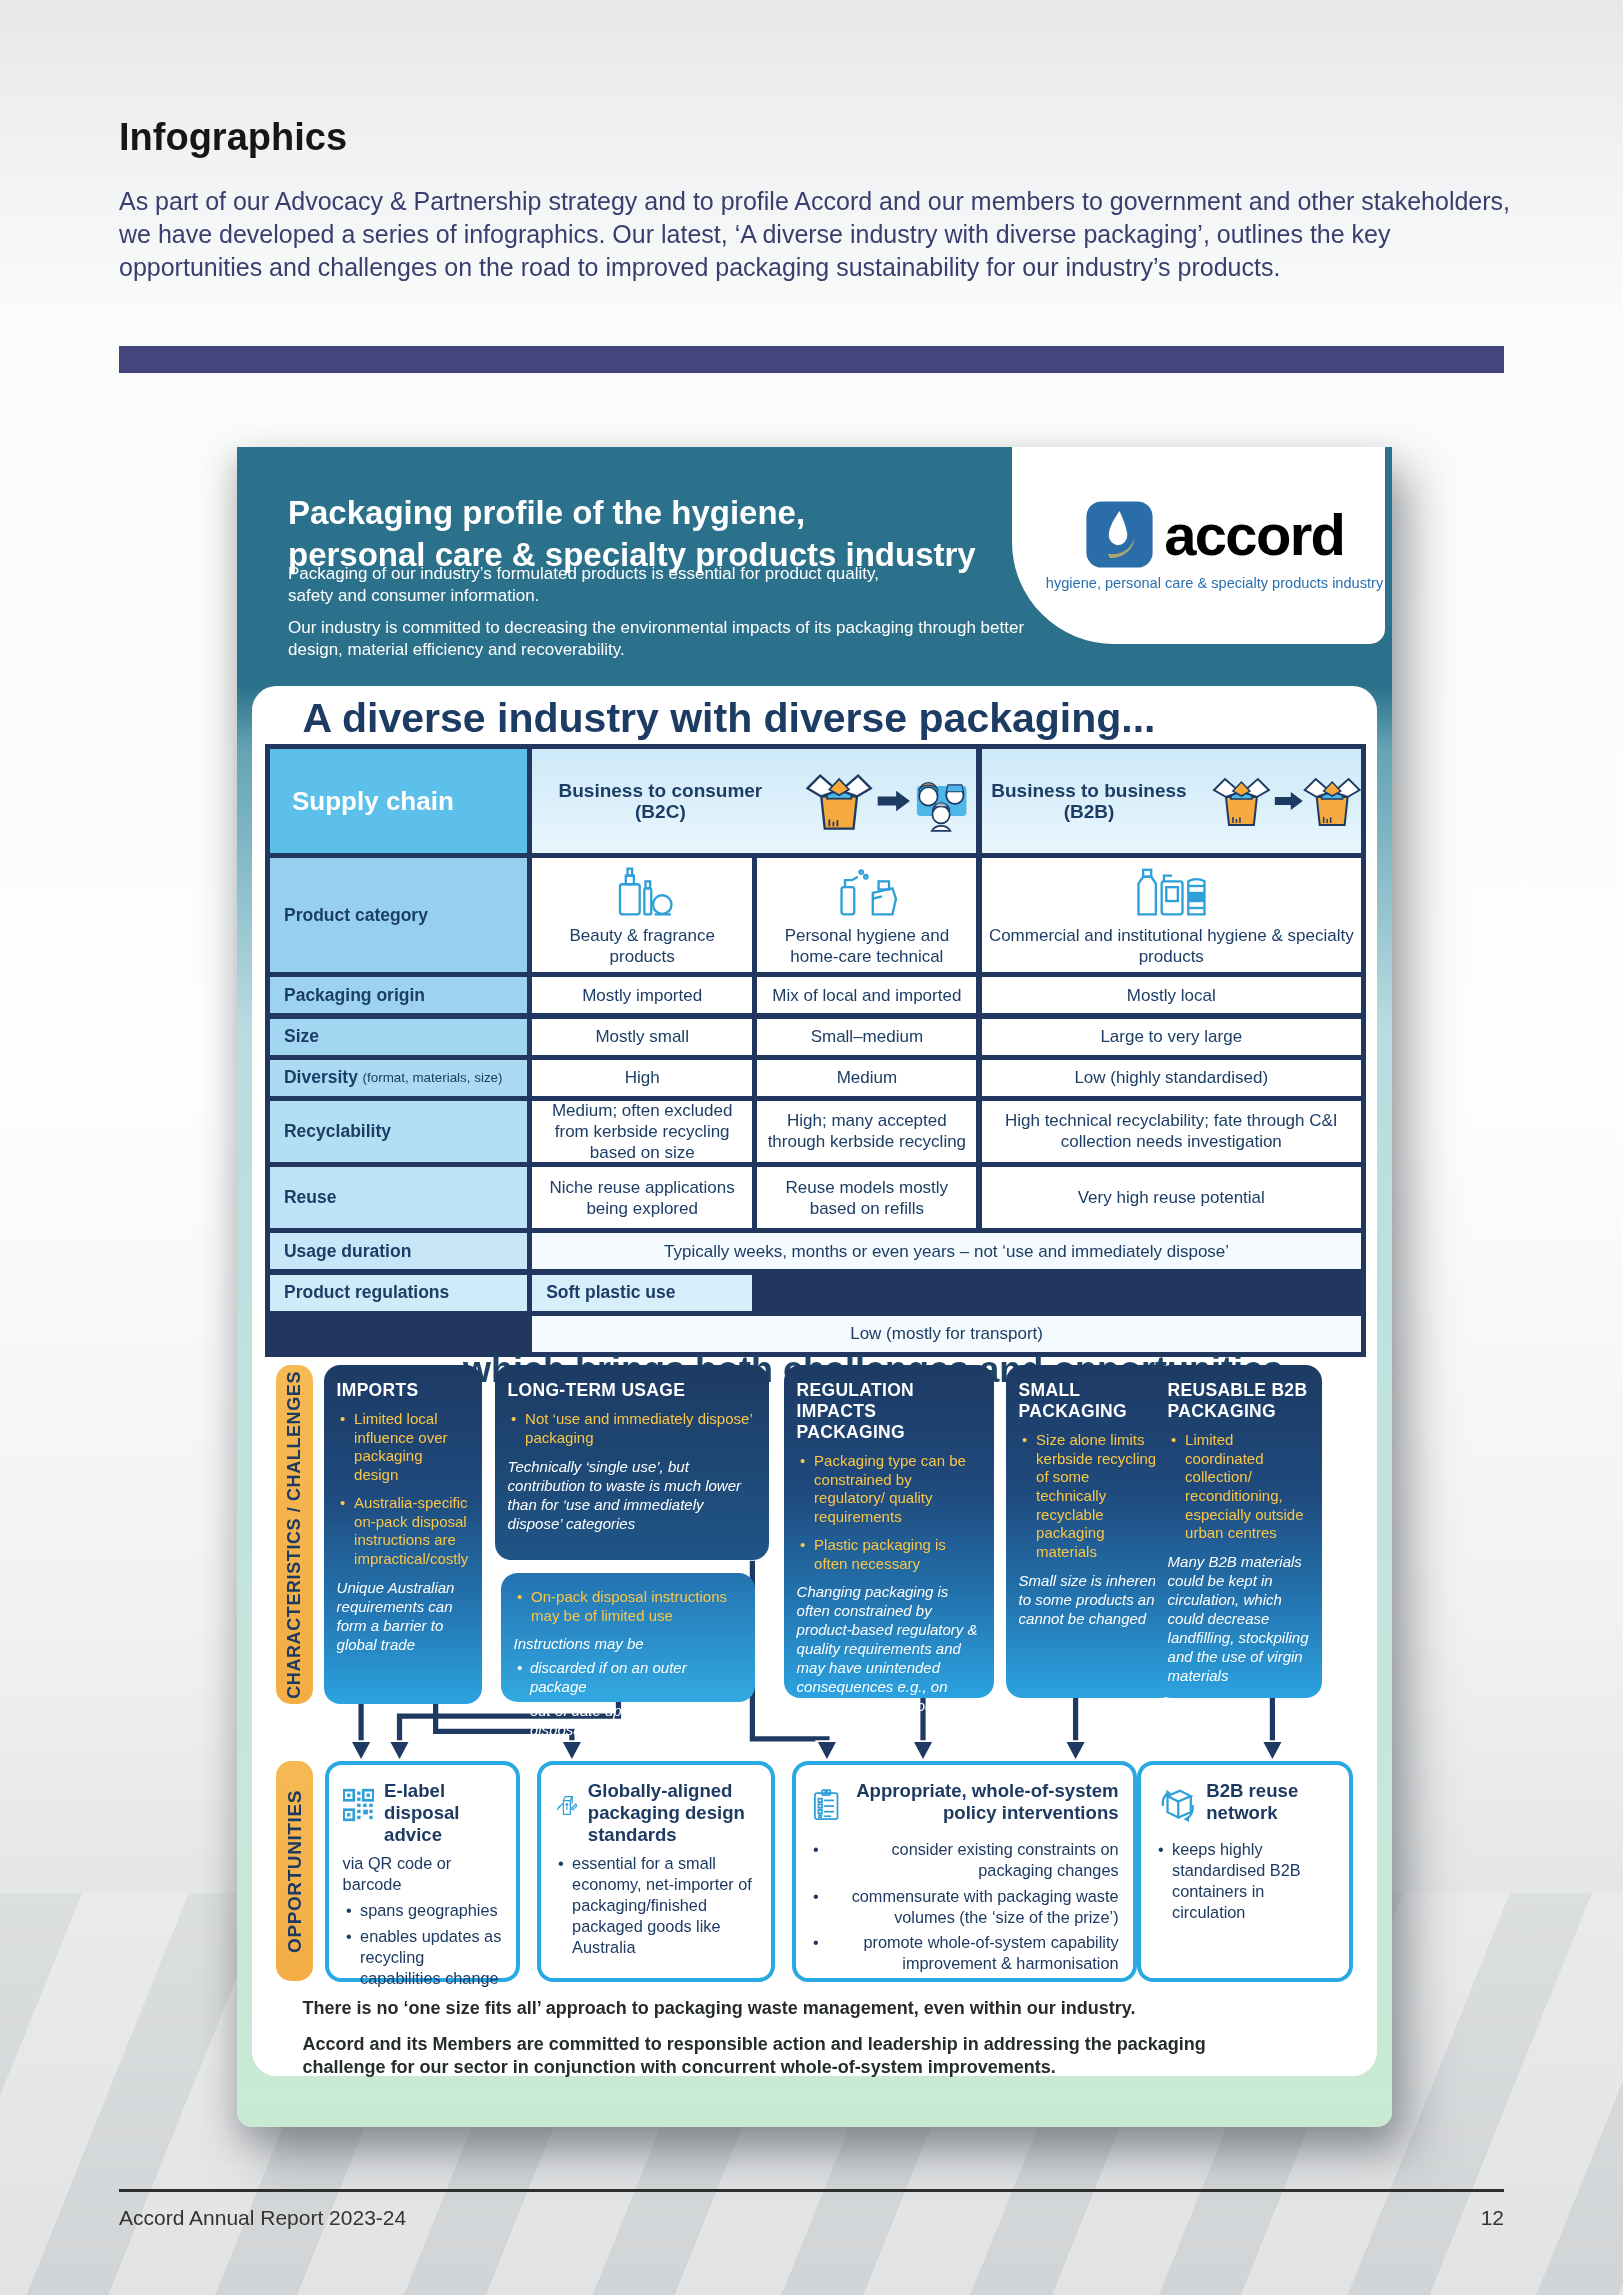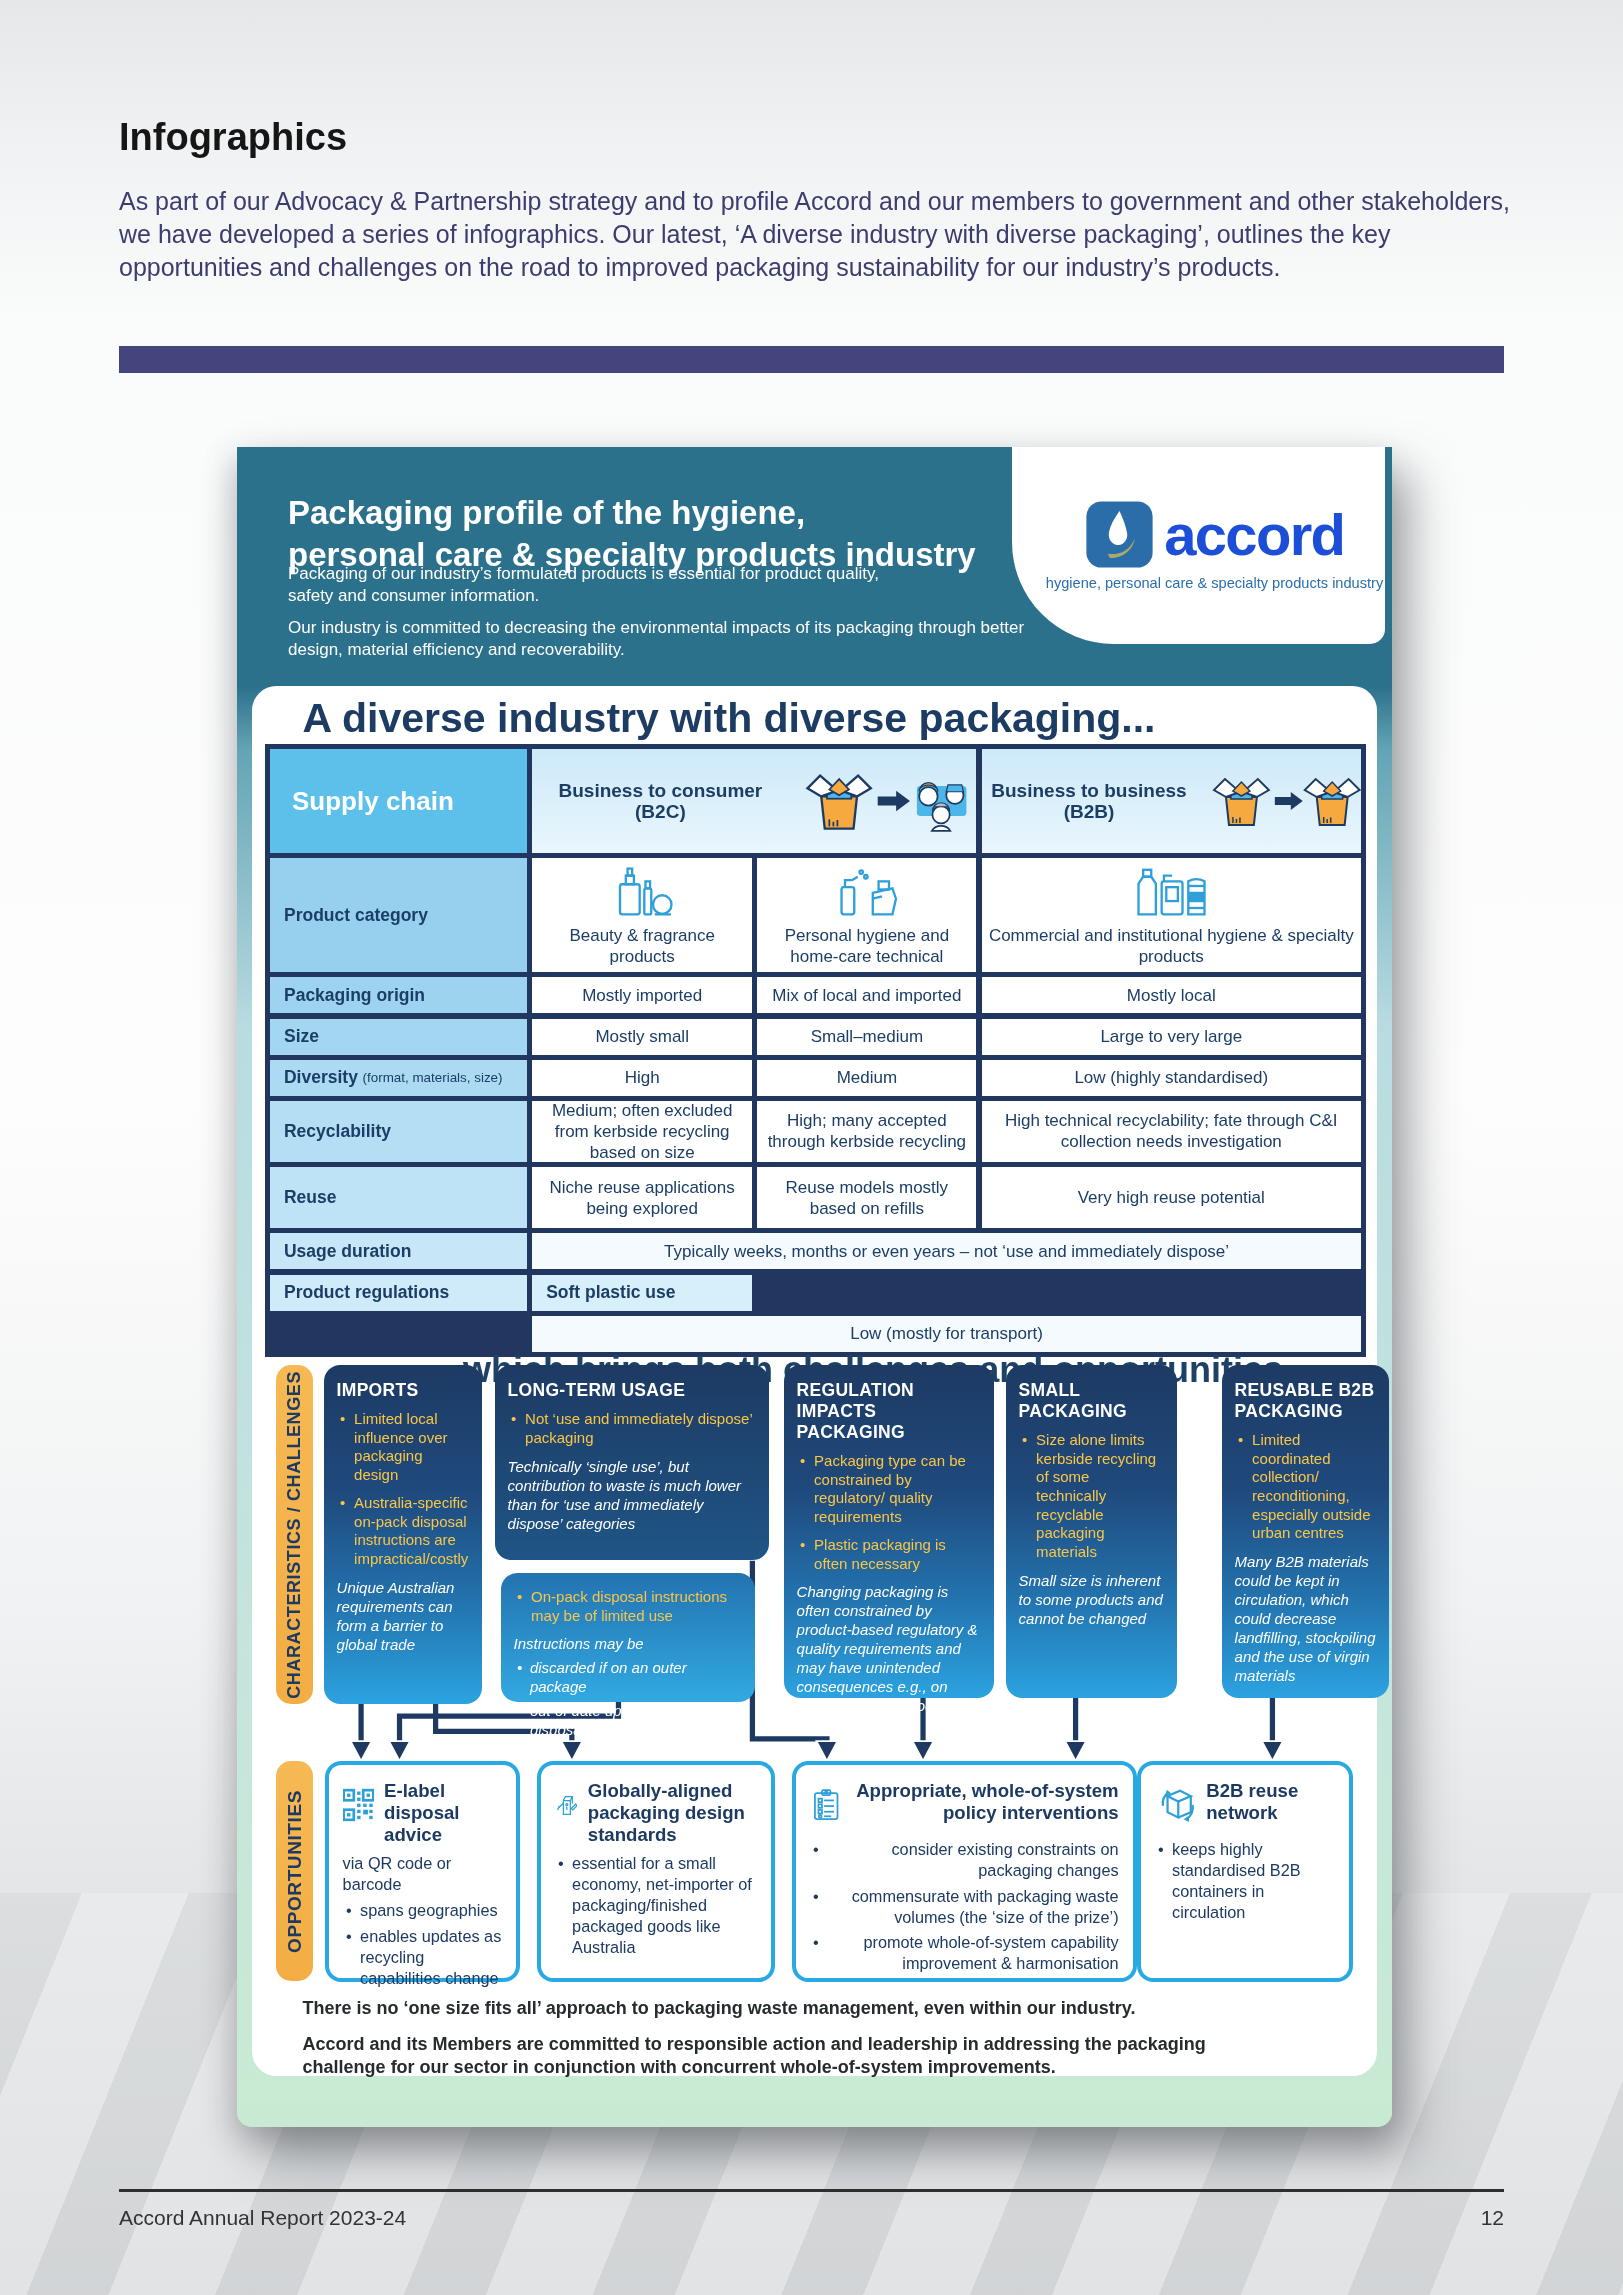--- a/index.html
+++ b/index.html
@@ -15,21 +15,21 @@
   
   .poster{position:absolute;left:237px;top:447px;width:1155px;height:1680px;z-index:3;
     background:linear-gradient(180deg,#2c718b 0px,#2c718b 239px,#64a4b5 303px,#b9dce1 582px,#c6e6dc 1281px,#c9ead2 1680px);
     border-radius:0 0 15px 15px;
     box-shadow:17.5px 26px 47px rgba(75,80,85,.5), -5.8px 11.6px 29px rgba(90,95,100,.25);}
   .p-header{position:absolute;left:0;top:0;width:100%;height:239px;
     background:linear-gradient(115deg,#25образ 0,#256a84 0%,#2c748e 45%,#3b8ba3 100%);}
   .logo-panel{position:absolute;top:0;right:7px;width:373px;height:197px;background:#ffffff;
     border-radius:0 0 15px 102px;display:flex;flex-direction:column;align-items:center;justify-content:center;padding-left:32px;box-sizing:border-box;}
   .logo-row{display:flex;align-items:center;gap:10.5px;}
-  .logo-word{font-size:58px;font-weight:bold;color:#1d4ed8;letter-spacing:-1.7px;line-height:58px;}
+  .logo-word{font-size:58px;font-weight:bold;color:#000000;letter-spacing:-1.7px;line-height:58px;}
   .logo-tag{font-size:14.6px;color:#2a6fad;margin-top:5.8px;}
   .p-title{position:absolute;left:51px;top:45px;font-size:33px;line-height:42px;font-weight:bold;color:#ffffff;}
   .p-intro{position:absolute;left:51px;margin:0;font-size:17px;line-height:22px;color:#ffffff;}
   .p1{top:116px;width:629px;}
   .p2{top:170px;width:740px;}
 
   .panel{position:absolute;left:14.6px;right:14.6px;top:239px;bottom:51px;background:#ffffff;border-radius:24.5px;}
   .s1-title{position:absolute;left:51px;top:9.3px;margin:0;font-size:41px;font-weight:bold;color:#1d3c63;}
   .s2-title{position:absolute;left:82px;top:651px;width:1025px;margin:12px;text-align:center;font-size:36px;font-weight:bold;color:#1d4266;}
 
@@ -64,21 +64,21 @@
   .cb{position:relative;padding-left:17.5px;font-size:15px;line-height:18.6px;color:#f9c648;margin-bottom:9.3px;}
   .cb::before{content:"\2022";position:absolute;left:3.5px;top:0;color:#f9c648;}
   .note{font-style:italic;font-size:15px;line-height:19px;color:#ffffff;margin:3.5px 0 0 0;}
   .wb{position:relative;padding-left:16.3px;font-style:italic;font-size:15px;line-height:18.6px;color:#ffffff;margin-top:5.8px;}
   .wb::before{content:"\2022";position:absolute;left:3.5px;top:0;color:#ffffff;}
   .ch1{left:72px;top:679px;width:158px;height:339px;}
   .ch2{left:243px;top:679px;width:274px;height:195px;background:linear-gradient(180deg,#1d3a63 0%,#1f5586 100%);}
   .ch2b{left:249px;top:887px;width:254px;height:129px;background:linear-gradient(180deg,#2373b0 0%,#32a9e2 100%);}
   .ch3{left:532px;top:679px;width:210px;height:333px;}
   .ch4{left:754px;top:679px;width:171px;height:333px;}
-  .ch5{left:970px;top:679px;width:167px;height:333px;}
+  .ch5{left:903px;top:679px;width:167px;height:333px;}
 
   .opbox{position:absolute;top:1075px;height:221px;background:#ffffff;border:4.1px solid #29a9e4;border-radius:16.3px;
     padding:13px 14px;box-sizing:border-box;color:#1d3a63;}
   .ophead{display:flex;align-items:flex-start;gap:10.5px;margin-bottom:7px;}
   .ophead h3{margin:2.3px 0 0 0;font-size:18.6px;line-height:22px;color:#1d3a63;}
   .oplead{font-size:16.3px;line-height:21px;margin:1.2px 0 2.3px 0;}
   .ob{position:relative;padding-left:17.5px;font-size:16.3px;line-height:21px;margin-top:4.7px;}
   .ob::before{content:"\2022";position:absolute;left:3.5px;top:0;color:#1d3a63;}
   .op1{left:73px;width:195px;} .op2{left:285px;width:238px;} .op3{left:540px;width:345px;text-align:right;} .op4{left:885px;width:216px;}
 

